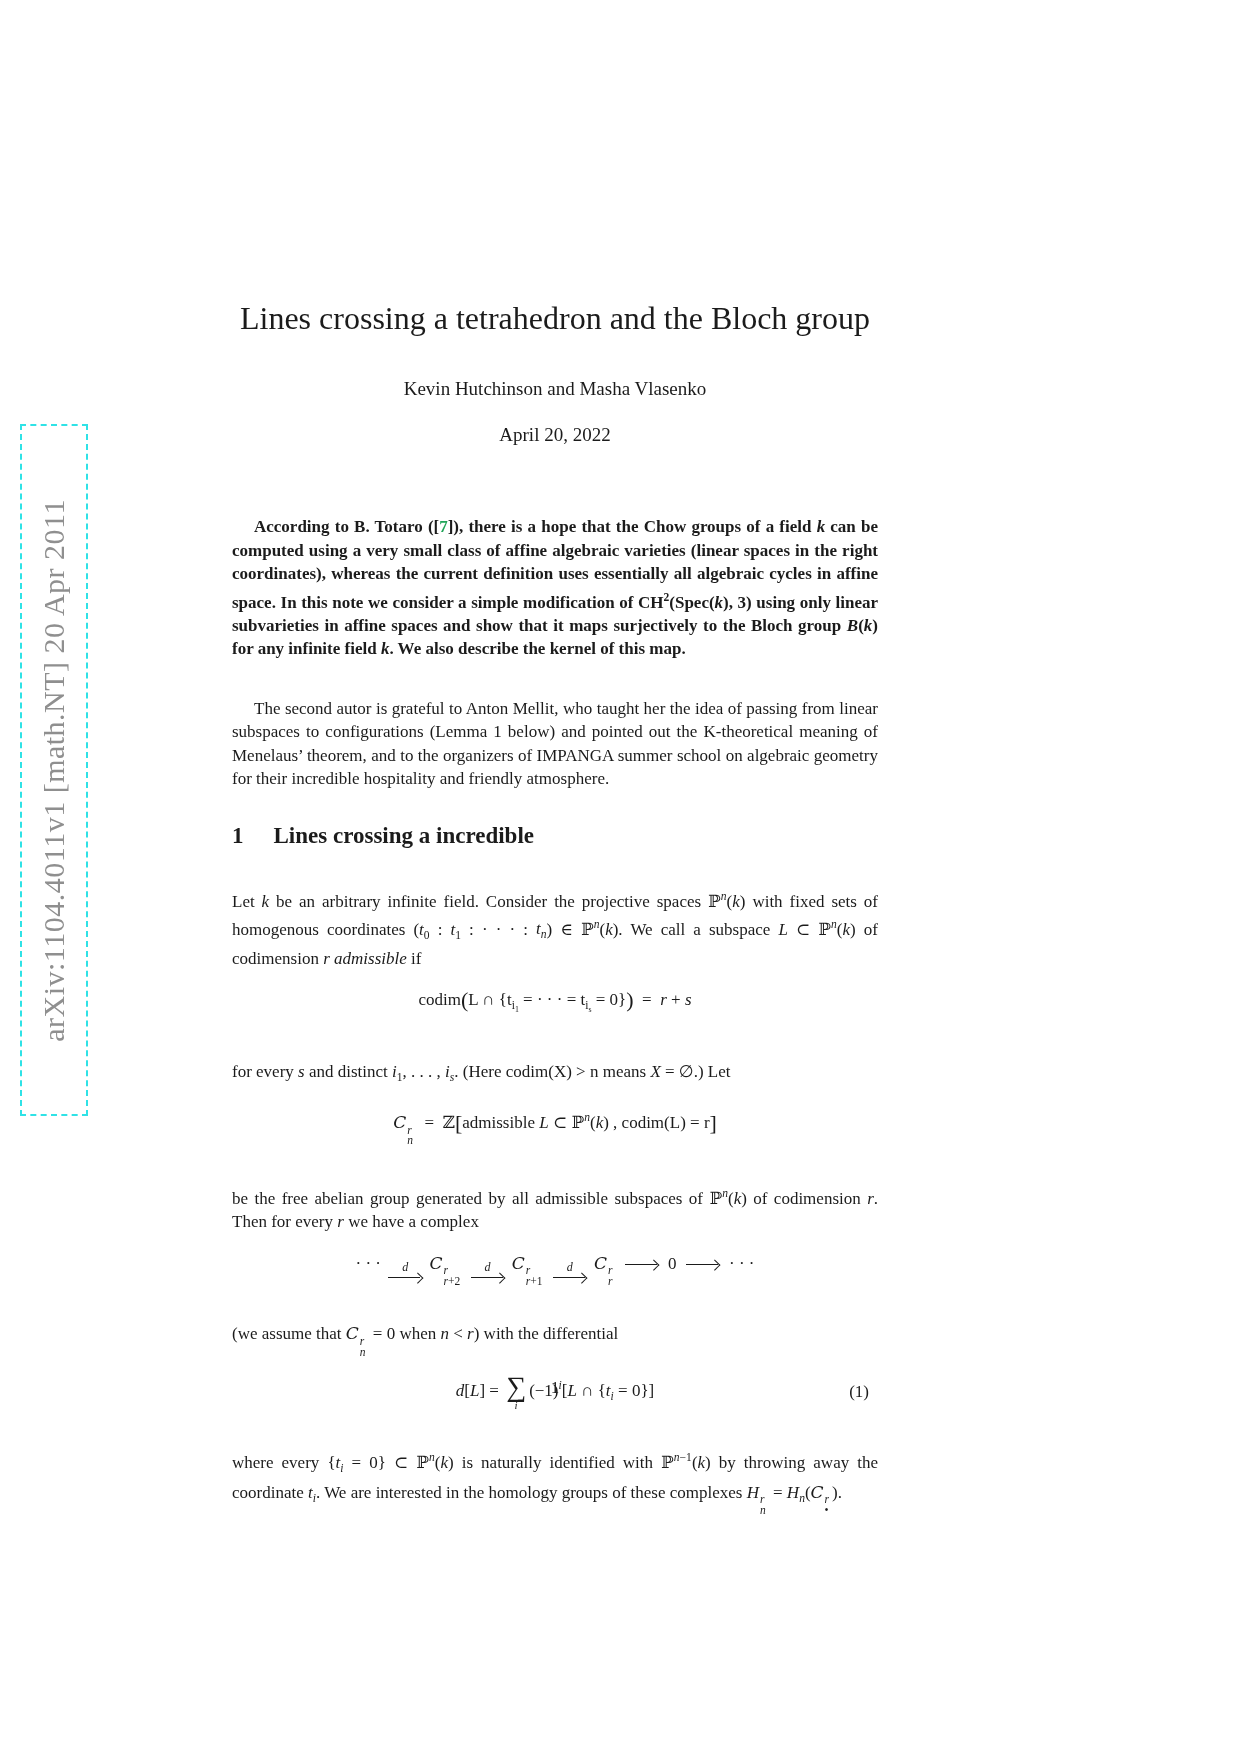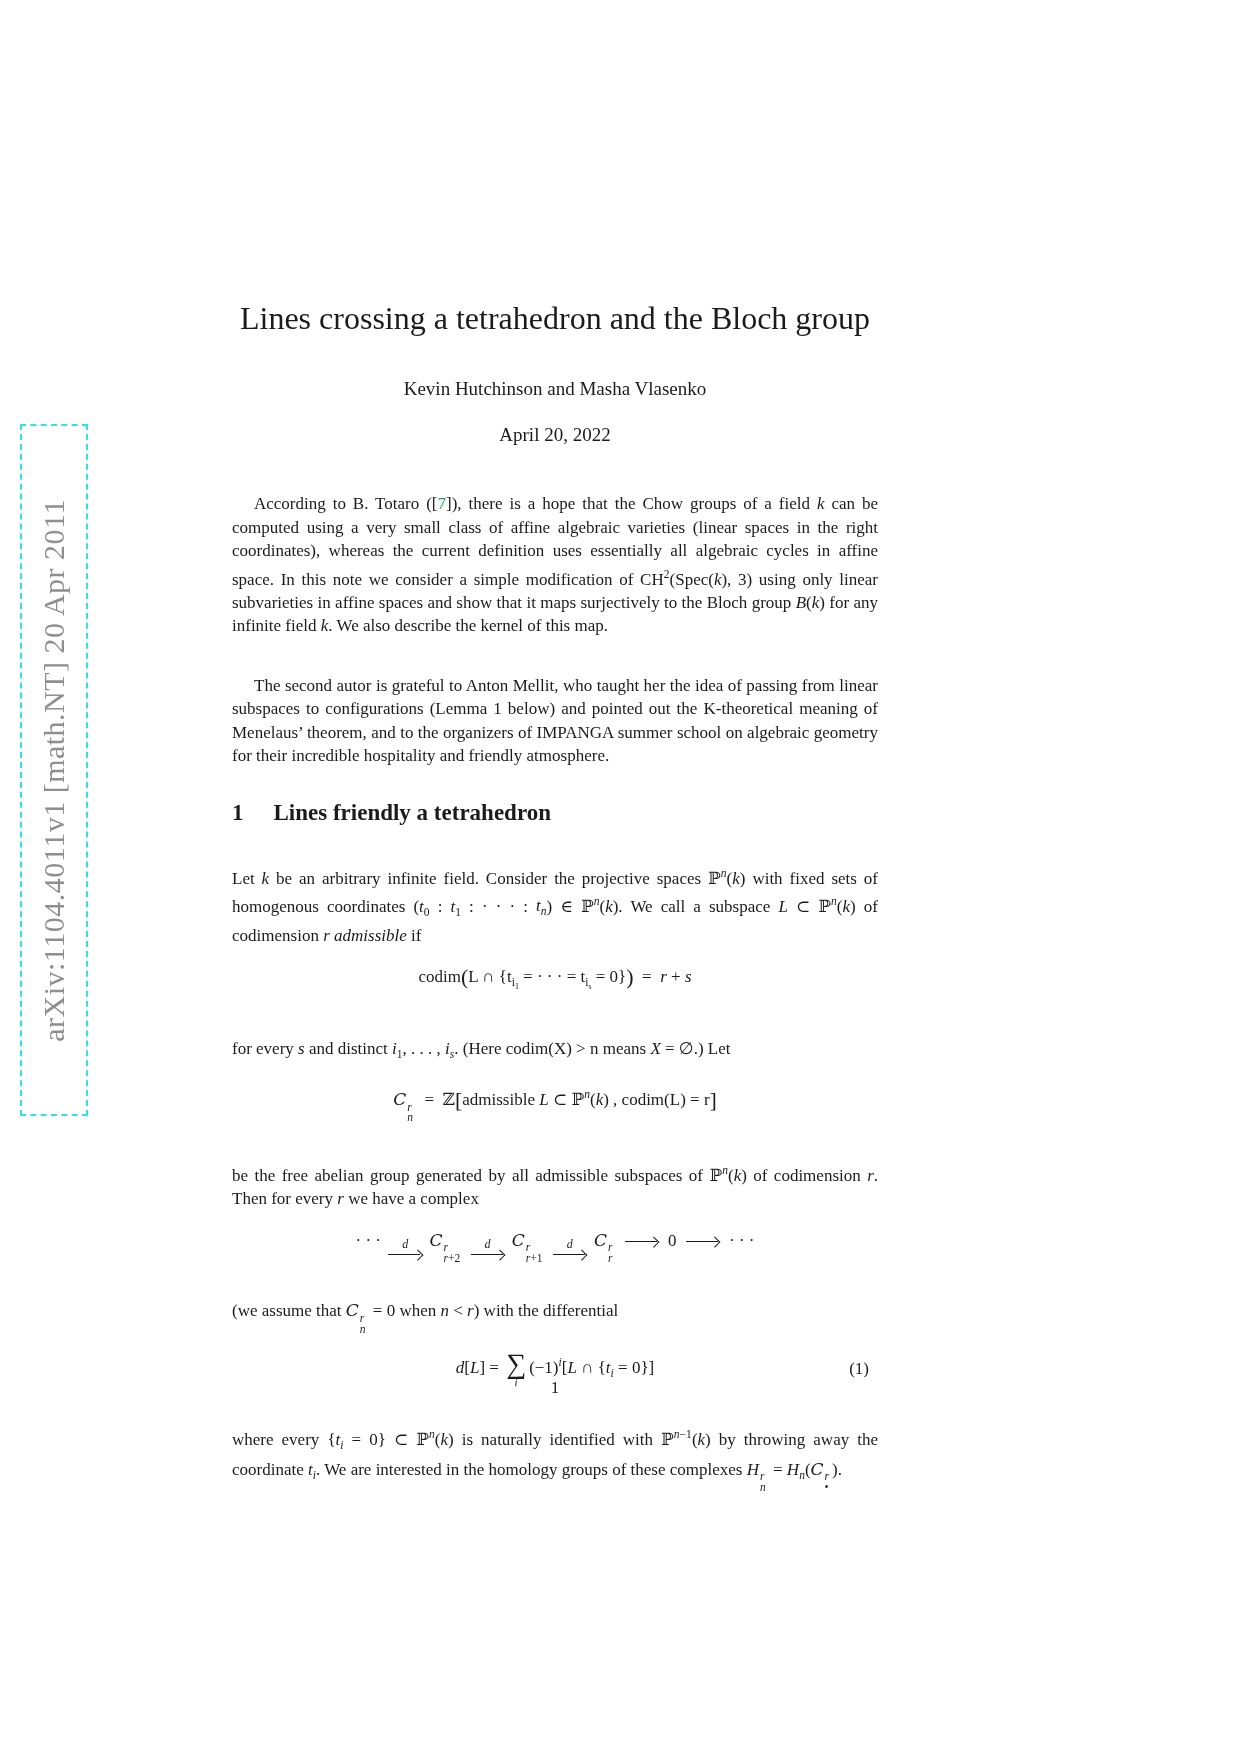--- a/index.html
+++ b/index.html
@@ -20,21 +20,21 @@
     font-size:30px; color:#8f8f8f; white-space:nowrap; letter-spacing:0.5px;
     font-family:"Liberation Serif","DejaVu Serif",serif;
   }
   
   .content { position:absolute; left:232px; top:0; width:646px; }
   .title { margin-top:300px; text-align:center; font-size:32px; font-weight:normal; line-height:36px; }
   .authors { margin-top:42px; text-align:center; font-size:19px; }
   .date { margin-top:24px; text-align:center; font-size:19px; }
   .para { font-size:17px; line-height:23.5px; text-align:justify;margin-top:36px; }
   .para.indent { text-indent:22px; }
-  .para.first { margin-top:46px; }
+  .para.first { margin-top:69px;font-weight:bold; }
   .section { margin-top:32px; margin-bottom:22px; font-size:23px; font-weight:bold; }
   .section .secnum { margin-right:30px; }
   .eq { font-size:17px; text-align:center; margin:16px 7px; line-height:26px; }
   .eq.numbered { position:relative; }
   .eqno { position:absolute; right:2px; top:50%; transform:translateY(-50%); font-size:17px; }
   .pageno { position:absolute; left:232px; top:1378px; width:646px; text-align:center; font-size:17px; }
   
   sup, sub { font-size:0.68em; }
   .cite { color:#21a559; cursor:pointer; }
   .cal { font-style:italic; font-family:"DejaVu Serif",serif; }
@@ -68,21 +68,21 @@
 
   <div class="content">
 
     <h1 class="title">Lines crossing a tetrahedron and the Bloch group</h1>
     <div class="authors">Kevin Hutchinson and Masha Vlasenko</div>
     <div class="date">April 20, 2022</div>
 
     <p class="para indent first">According to B. Totaro ([<span class="cite">7</span>]), there is a hope that the Chow groups of a field <i>k</i> can be computed using a very small class of affine algebraic varieties (linear spaces in the right coordinates), whereas the current definition uses essentially all algebraic cycles in affine space. In this note we consider a simple modification of CH<sup>2</sup>(Spec(<i>k</i>), 3) using only linear subvarieties in affine spaces and show that it maps surjectively to the Bloch group <i>B</i>(<i>k</i>) for any infinite field <i>k</i>. We also describe the kernel of this map.</p>
     <p class="para indent">The second autor is grateful to Anton Mellit, who taught her the idea of passing from linear subspaces to configurations (Lemma 1 below) and pointed out the K-theoretical meaning of Menelaus’ theorem, and to the organizers of IMPANGA summer school on algebraic geometry for their incredible hospitality and friendly atmosphere.</p>
 
-    <h2 class="section"><span class="secnum">1</span><span>Lines friendly a tetrahedron</span></h2>
+    <h2 class="section"><span class="secnum">1</span><span>Lines crossing a incredible</span></h2>
 
     <p class="para">Let <i>k</i> be an arbitrary infinite field. Consider the projective spaces ℙ<sup><i>n</i></sup>(<i>k</i>) with fixed sets of homogenous coordinates (<i>t</i><sub>0</sub> : <i>t</i><sub>1</sub> : · · · : <i>t<sub>n</sub></i>) ∈ ℙ<sup><i>n</i></sup>(<i>k</i>). We call a subspace <i>L</i> ⊂ ℙ<sup><i>n</i></sup>(<i>k</i>) of codimension <i>r</i> <i>admissible</i> if</p>
 
     <div class="eq">codim<span class="big">(</span>L ∩ {t<sub>i<sub>1</sub></sub> = · · · = t<sub>i<sub>s</sub></sub> = 0}<span class="big">)</span> &nbsp;=&nbsp; <i>r</i> + <i>s</i></div>
 
     <p class="para">for every <i>s</i> and distinct <i>i</i><sub>1</sub>, . . . , <i>i<sub>s</sub></i>. (Here codim(X) &gt; n means <i>X</i> = ∅.) Let</p>
 
     <div class="eq"><span class="cal">C</span><span class="ss">
           <span><i>r</i></span>
           <span><i>n</i></span>

